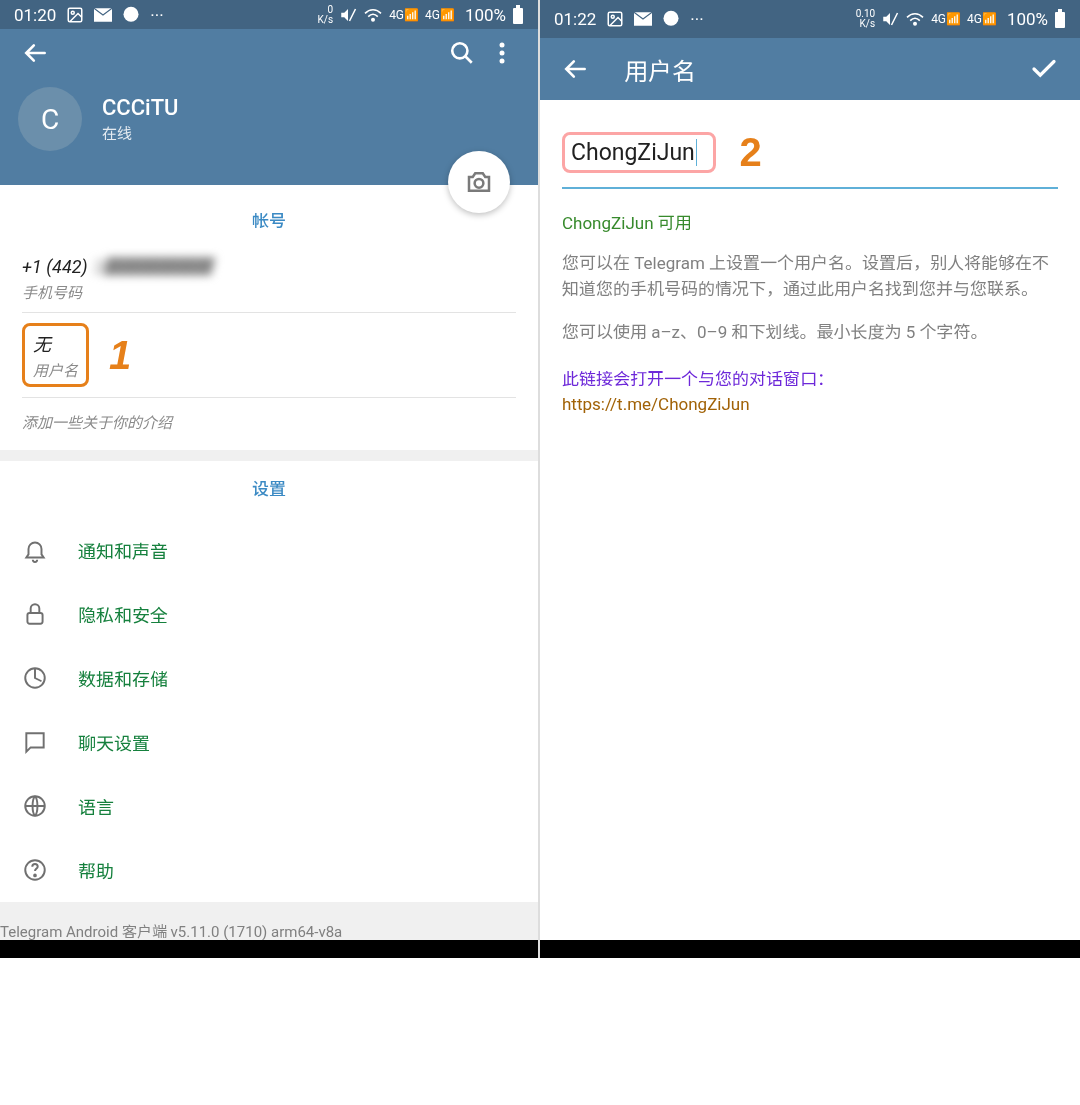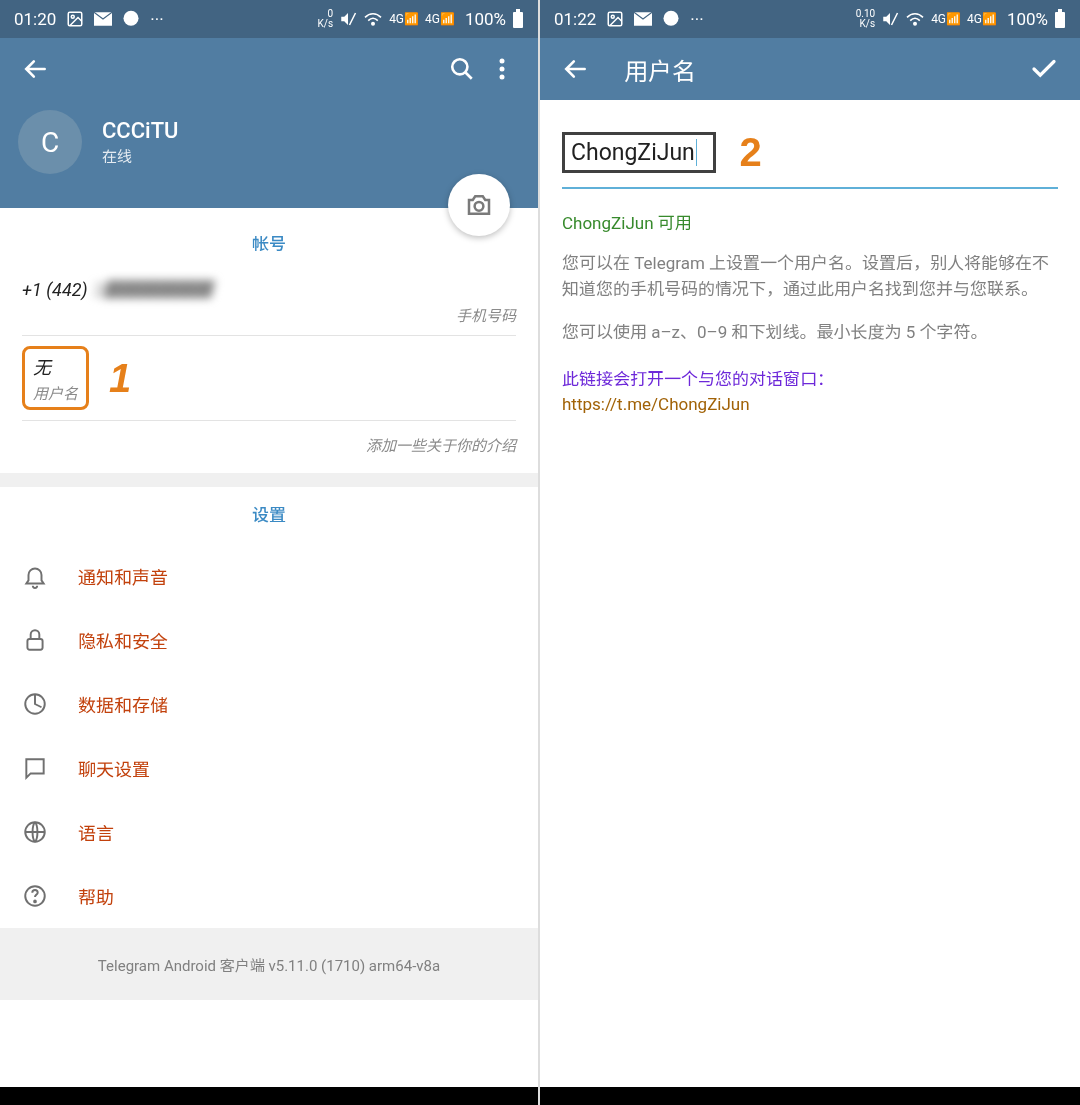--- a/index.html
+++ b/index.html
@@ -1,17 +1,17 @@
 <!DOCTYPE html>
 <html><head>
   <meta charset="utf-8">
   <style>
     * { margin: 0; padding: 0; box-sizing: border-box; font-family: -apple-system, "Segoe UI", Roboto, "Noto Sans SC", sans-serif; }
     body { background:#fff; display:flex; width:1080px; height:1105px; overflow:hidden; }
-    .screen { width:540px; height:1105px; background:#fff; position:relative; display:flex; flex-direction:column; }
+    .screen { width:540px; height:958px; background:#fff; position:relative; display:flex; flex-direction:column; }
     .screen-left { border-right:2px solid #ddd; }
 
     
     .status-bar { height:38px; background:#426482; color:#fff; display:flex; align-items:center; padding:0 14px; font-size:17px; }
     .status-left { display:flex; align-items:center; gap:10px; }
     .status-right { margin-left:auto; display:flex; align-items:center; gap:6px; font-size:14px; }
     .status-right .pct { font-size:17px; margin-left:4px; }
     .status-icon { display:inline-flex; align-items:center; }
     .mini { font-size:10px; line-height:1; text-align:right; }
 
@@ -25,40 +25,40 @@
     .avatar { width:64px; height:64px; border-radius:50%; background:#6b8fab; color:#fff; display:flex; align-items:center; justify-content:center; font-size:28px; font-weight:400; margin-right:20px; }
     .profile-name { font-size:22px; font-weight:500; }
     .profile-status { font-size:15px; opacity:.85; margin-top:2px; }
     .camera-fab { position:absolute; right:28px; bottom:-28px; width:62px; height:62px; border-radius:50%; background:#fff; display:flex; align-items:center; justify-content:center; box-shadow:0 2px 6px rgba(0,0,0,.25); }
 
     
     .section { background:#fff; padding:14px 22px 8px; }
     .section-header { color:#3b8ac4; font-size:17px; font-weight:500; margin-bottom:10px;text-align:center; }
     .row { padding:10px 0;font-style:italic; }
     .row .primary { font-size:18px; color:#222; }
-    .row .secondary { font-size:15px; color:#8a8a8a; margin-top:3px;text-align:right; }
+    .row .secondary { font-size:15px; color:#8a8a8a; margin-top:3px; }
     .divider { height:1px; background:#e3e3e3; margin:0 0; }
     .gap { height:14px; background:#f0f0f0; }
 
     .highlight-box { display:inline-block; border:3px solid #e6801a; border-radius:8px; padding:4px 8px; }
     .annot-num { color:#e6801a; font-size:40px; font-weight:800; font-family:Arial, sans-serif; }
 
     .username-row { display:flex; align-items:center; gap:20px; }
 
     
     .settings-list { background:#fff; }
     .setting-item { display:flex; align-items:center; height:64px; padding:0 22px; }
     .setting-item .icon-slot { width:56px; display:flex; align-items:center; color:#707070; }
-    .setting-item .label { font-size:18px; color:#c2410c; }
-
-    .footer { height:72px; background:#f0f0f0; display:flex; align-items:center; justify-content:center; color:#808080; font-size:15px; }
+    .setting-item .label { font-size:18px; color:#15803d; }
+
+    .footer { height:72px; background:#f0f0f0; display:flex; align-items:center; justify-content:flex-start; color:#808080; font-size:15px; }
 
     
     .username-input-wrap { padding:30px 22px 6px; display:flex; align-items:center; gap:24px; }
-    .username-input-box { border:3px solid #404040; border-radius:0; padding:4px 10px 4px 6px; font-size:23px; color:#212121; }
+    .username-input-box { border:3px solid #fca5a5; border-radius:8px; padding:4px 10px 4px 6px; font-size:23px; color:#212121; }
     .username-underline { height:2px; background:#5fb0d8; margin:6px 22px 0; }
     .avail { color:#378a2c; font-size:17px; margin:20px 22px 0; }
     .helptext { color:#808080; font-size:17px; line-height:1.55; margin:16px 22px 0; }
     .linktext { color:#6d28d9; font-size:17px; margin:20px 22px 0; }
     .linkurl { color:#a16207; font-size:17px; margin:4px 22px 0; }
 
     .blur { filter:blur(4px); color:#888; margin-left:6px; }
 
     .navbar { position:absolute; bottom:0; left:0; right:0; height:18px; background:#000; }
 

